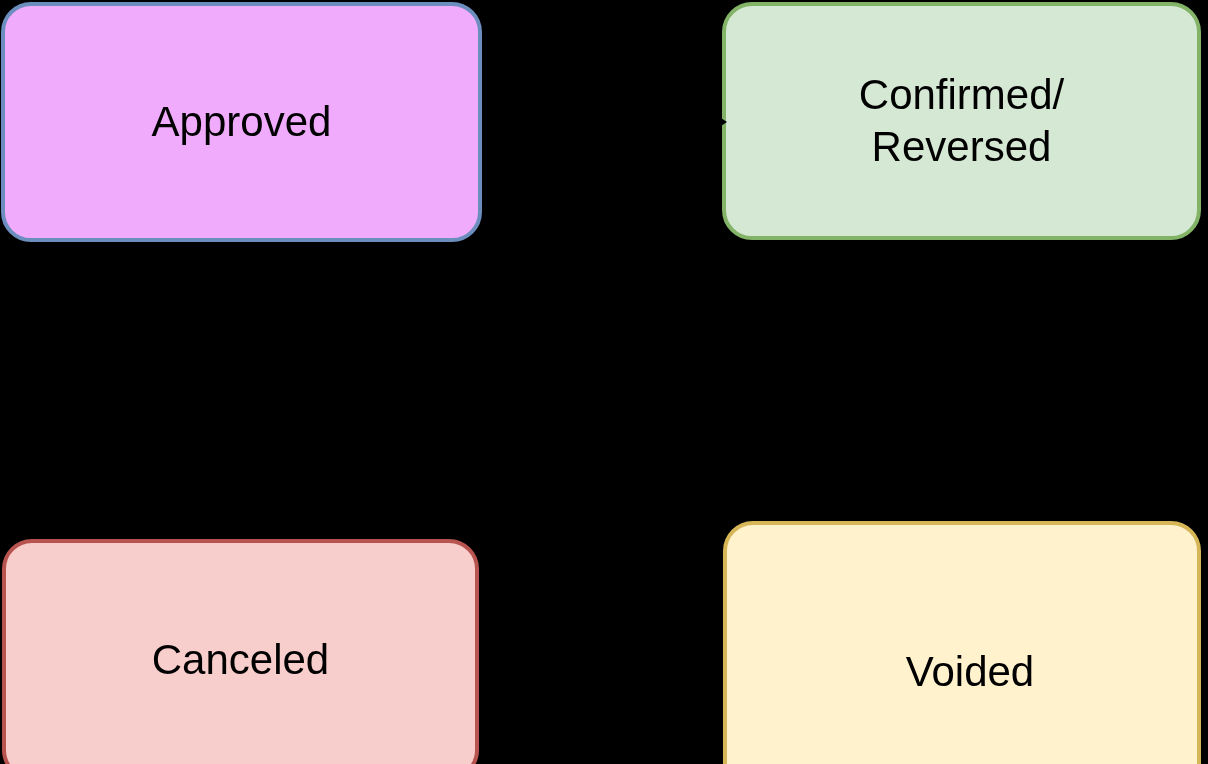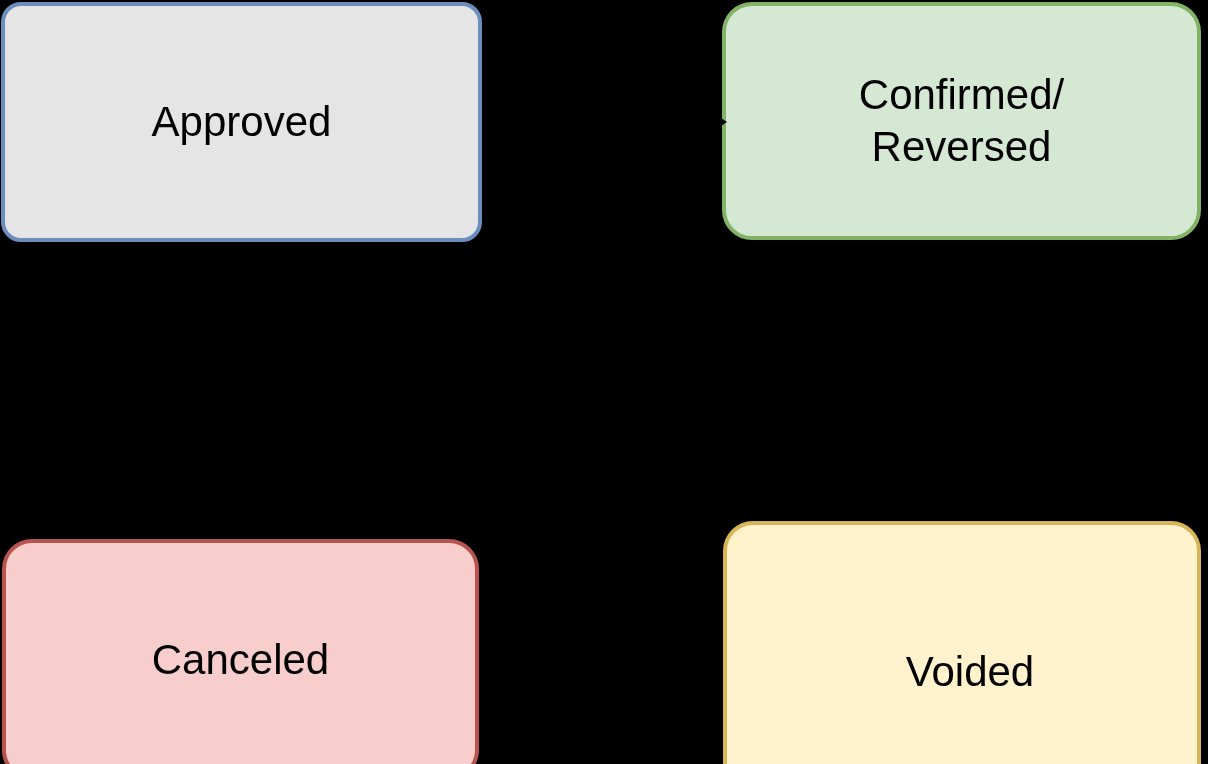--- a/index.html
+++ b/index.html
@@ -53,21 +53,21 @@
     border-left: 10px solid transparent;
     border-right: 10px solid transparent;
     border-top: 15px solid #000000;
   }
 </style>
 </head>
 <body>
 
 <div class="canvas">
 
-  <div class="state-node node-approved" style="background-color: #e5e5e5; border-color: rgb(108, 142, 191); border-radius: 20px;">
+  <div class="state-node node-approved" style="background-color: #f0abfc; border-color: rgb(108, 142, 191);">
     <span>Approved</span>
   </div>
 
   <div class="state-node node-confirmed" style="background-color: rgb(213, 232, 212); border-color: rgb(130, 179, 102);">
     <span>Confirmed/
 Reversed</span>
   </div>
 
   <div class="state-node node-canceled" style="background-color: rgb(248, 206, 204); border-color: rgb(184, 84, 80); margin-top: 18px;">
     <span>Canceled</span>

